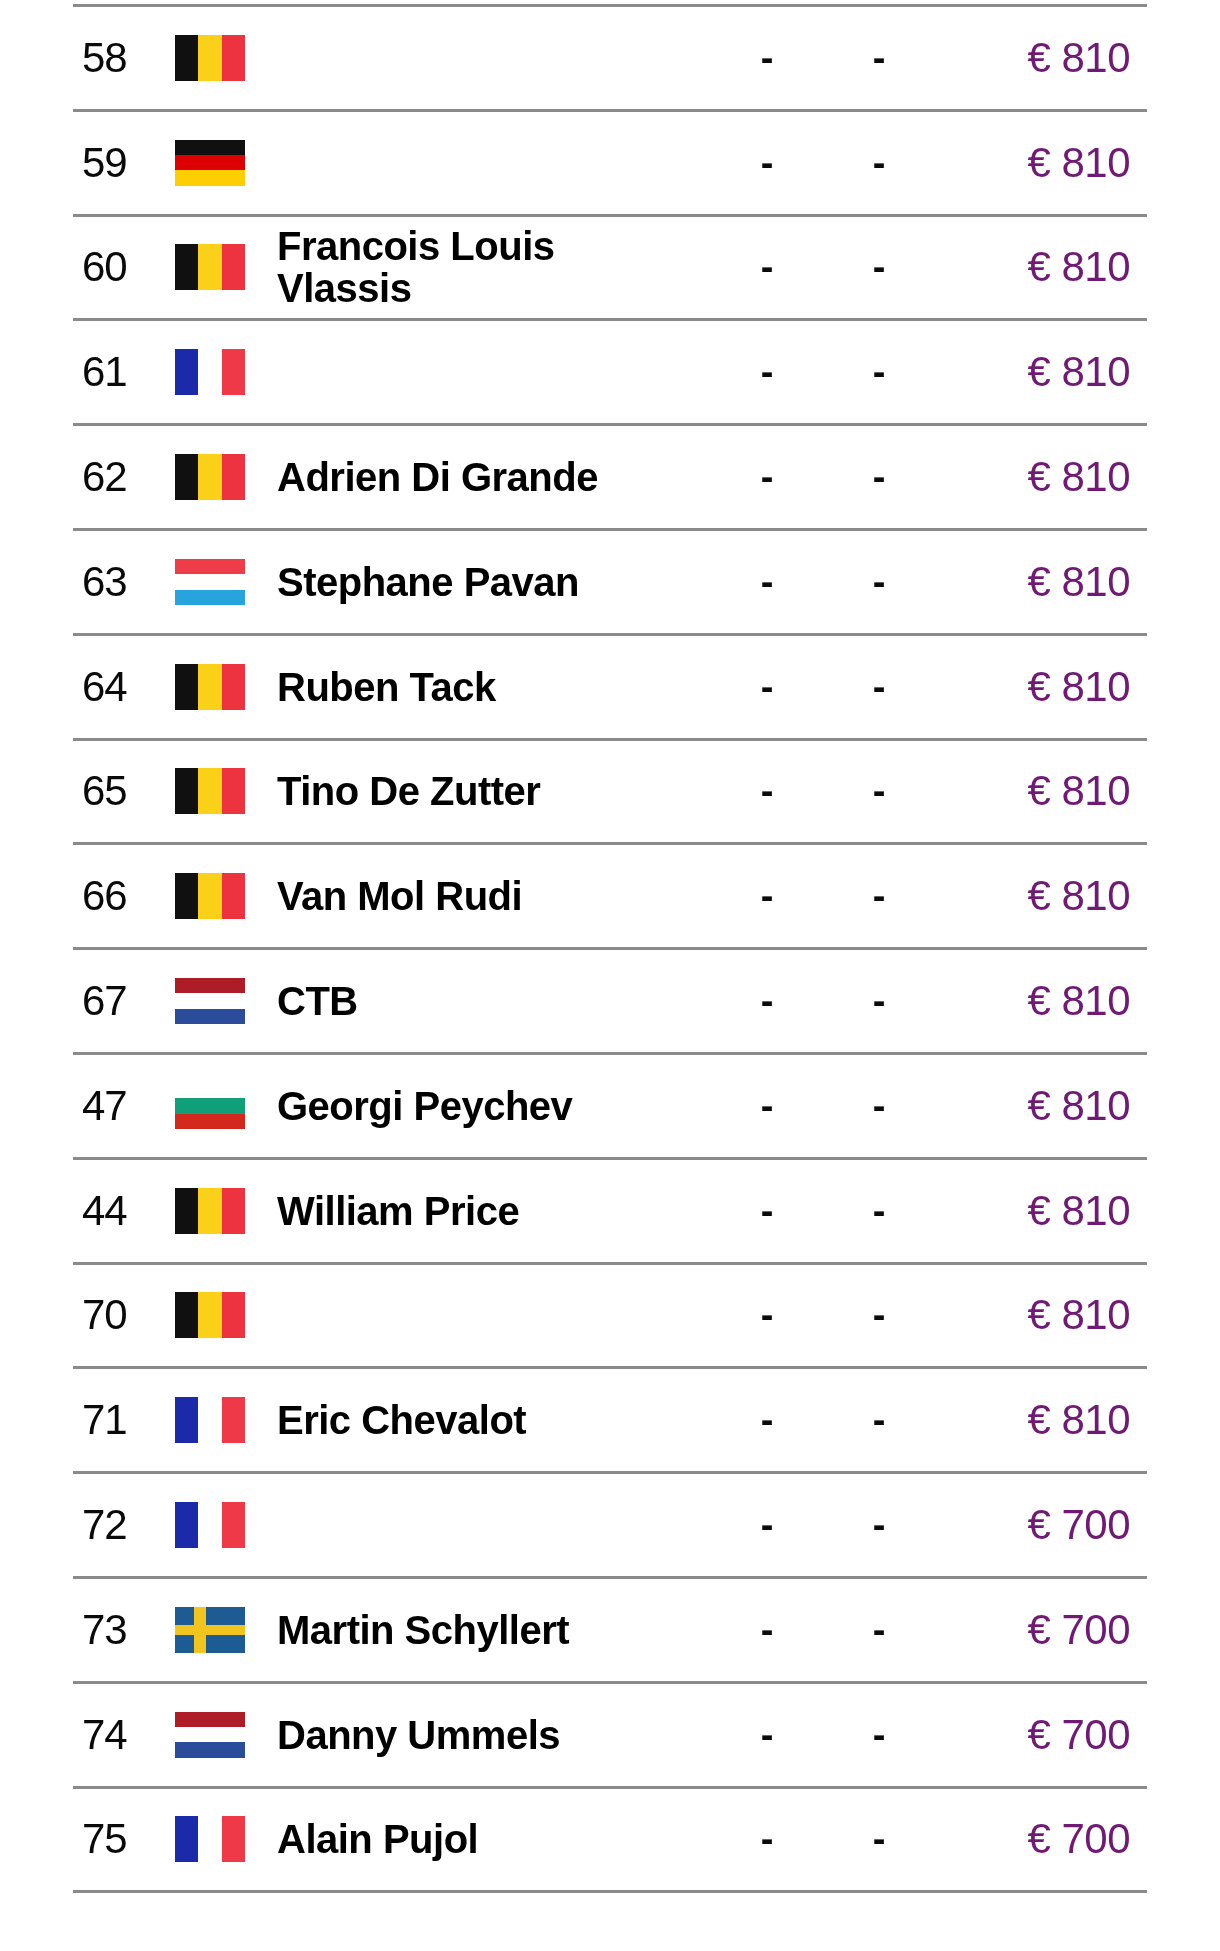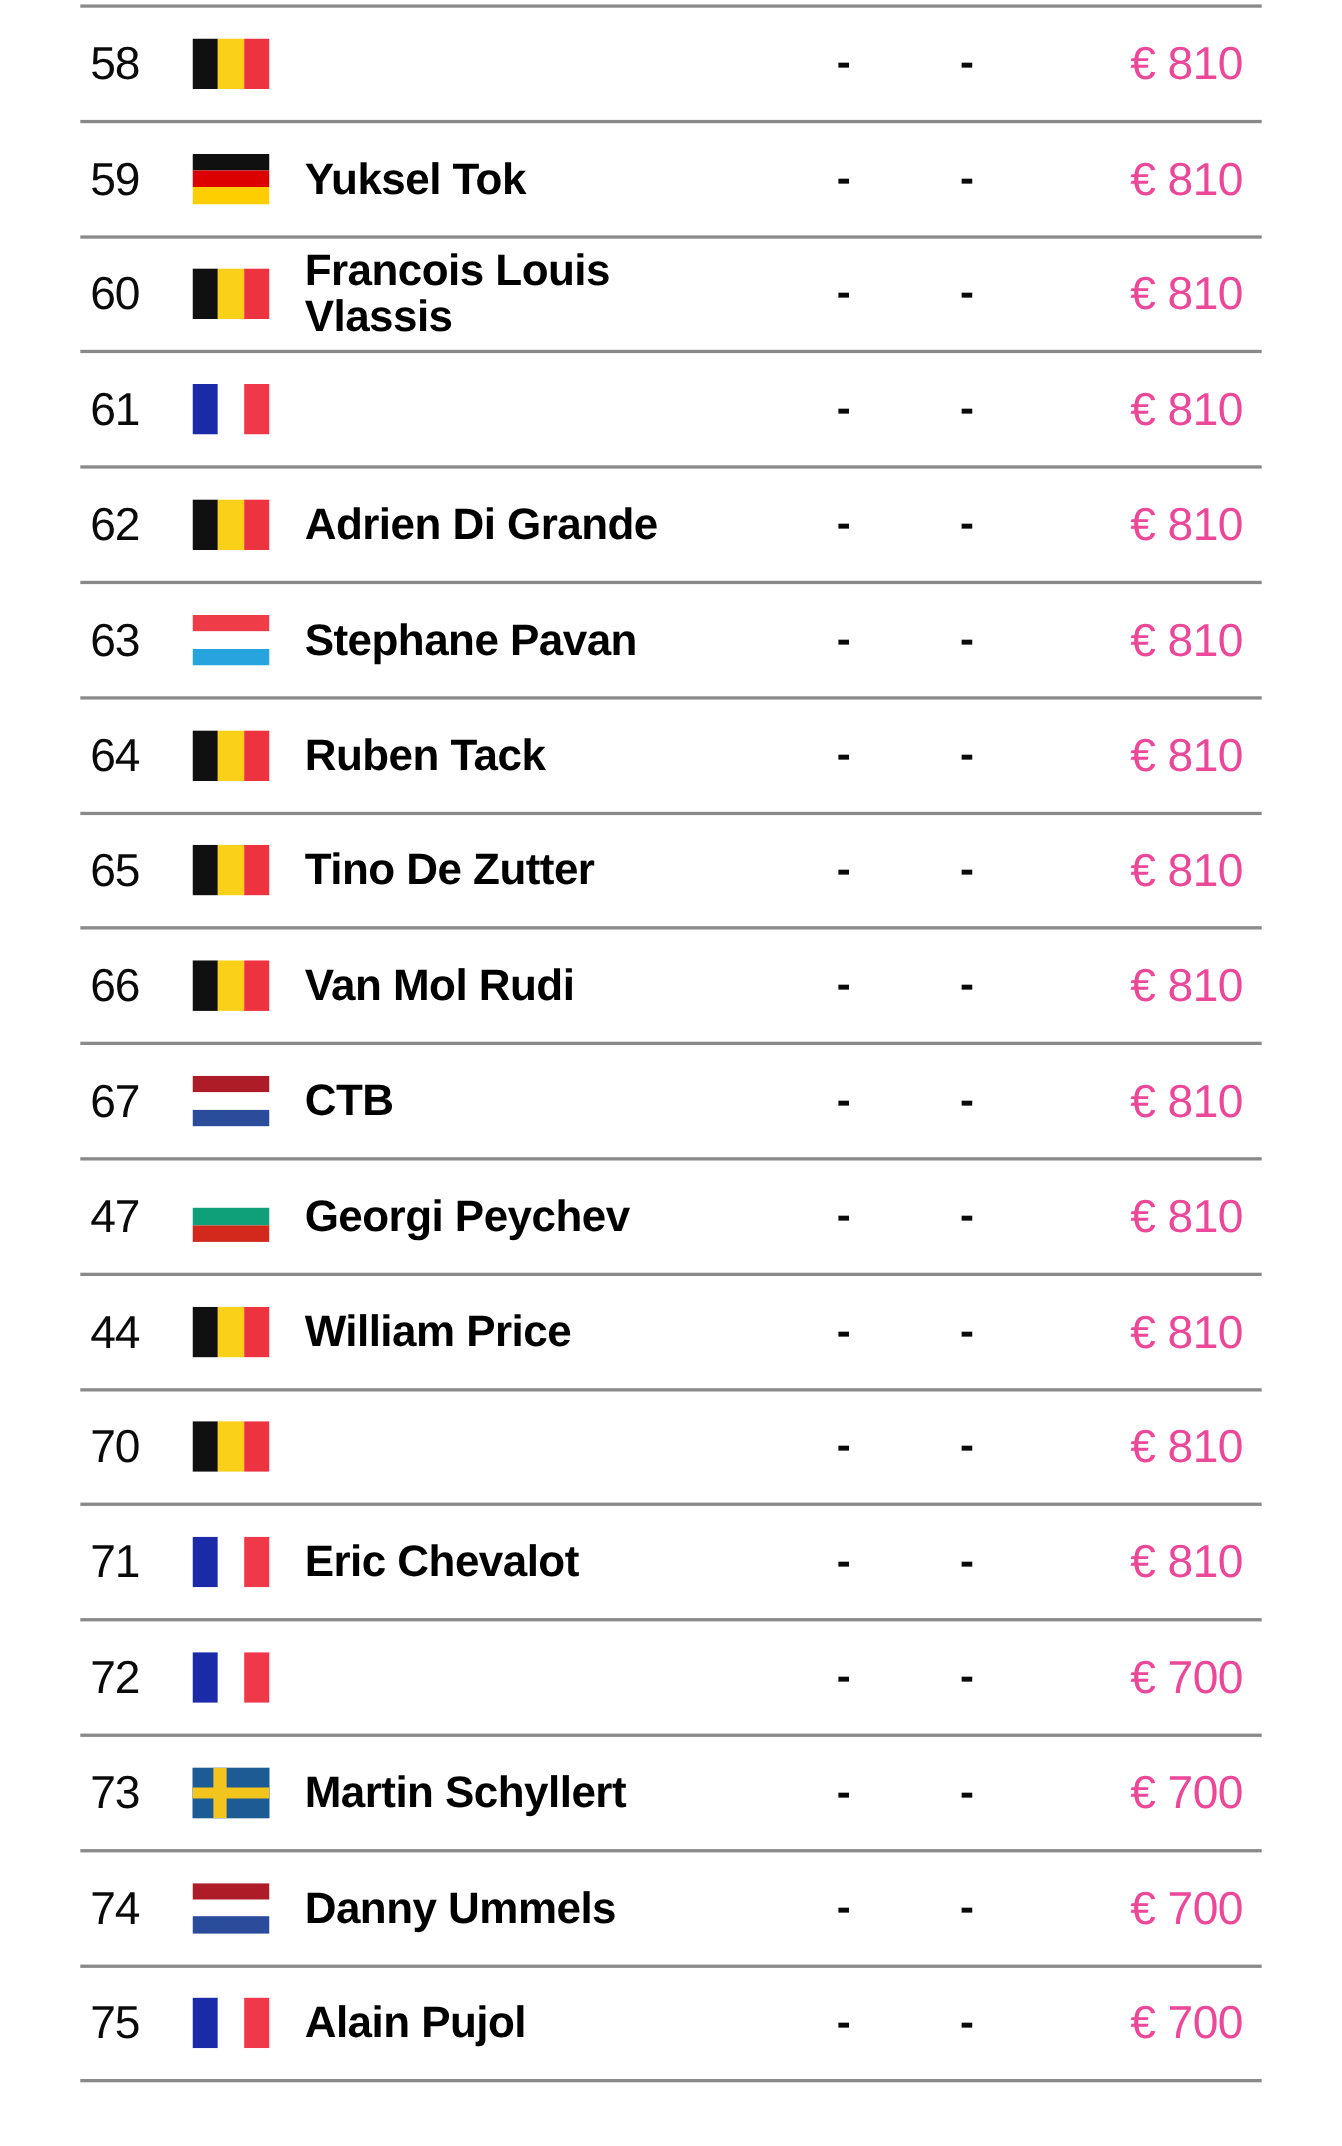--- a/index.html
+++ b/index.html
@@ -63,21 +63,21 @@
     font-weight: bold;
     color: #0a0a0a;
   }
   .col1 { left: 664px; }
   .col2 { left: 776px; }
   .prize {
     right: 17px;
     text-align: right;
     font-size: 42px;
     letter-spacing: -0.5px;
-    color: #ec4899;
+    color: #701a75;
     white-space: nowrap;
   }
 </style>
 </head>
 <body>
 
 <div class="page">
   <div class="results-table">
     <div id="rows-container">
         <div class="row">
@@ -91,21 +91,20 @@
     <div class="cell dash-col col2">-</div>
     <div class="cell prize">€ 810</div>
   </div>
         <div class="row">
     <div class="cell rank">59</div>
     <div class="cell flag horizontal">
             <div class="stripe" style="background: rgb(16, 16, 16);"></div>
             <div class="stripe" style="background: rgb(221, 0, 0);"></div>
             <div class="stripe" style="background: rgb(255, 206, 0);"></div>
           </div>
-    <div class="cell name">Yuksel Tok</div>
     <div class="cell dash-col col1">-</div>
     <div class="cell dash-col col2">-</div>
     <div class="cell prize">€ 810</div>
   </div>
         <div class="row">
     <div class="cell rank">60</div>
     <div class="cell flag vertical">
             <div class="stripe" style="background: rgb(16, 16, 16);"></div>
             <div class="stripe" style="background: rgb(251, 208, 24);"></div>
             <div class="stripe" style="background: rgb(238, 51, 64);"></div>

